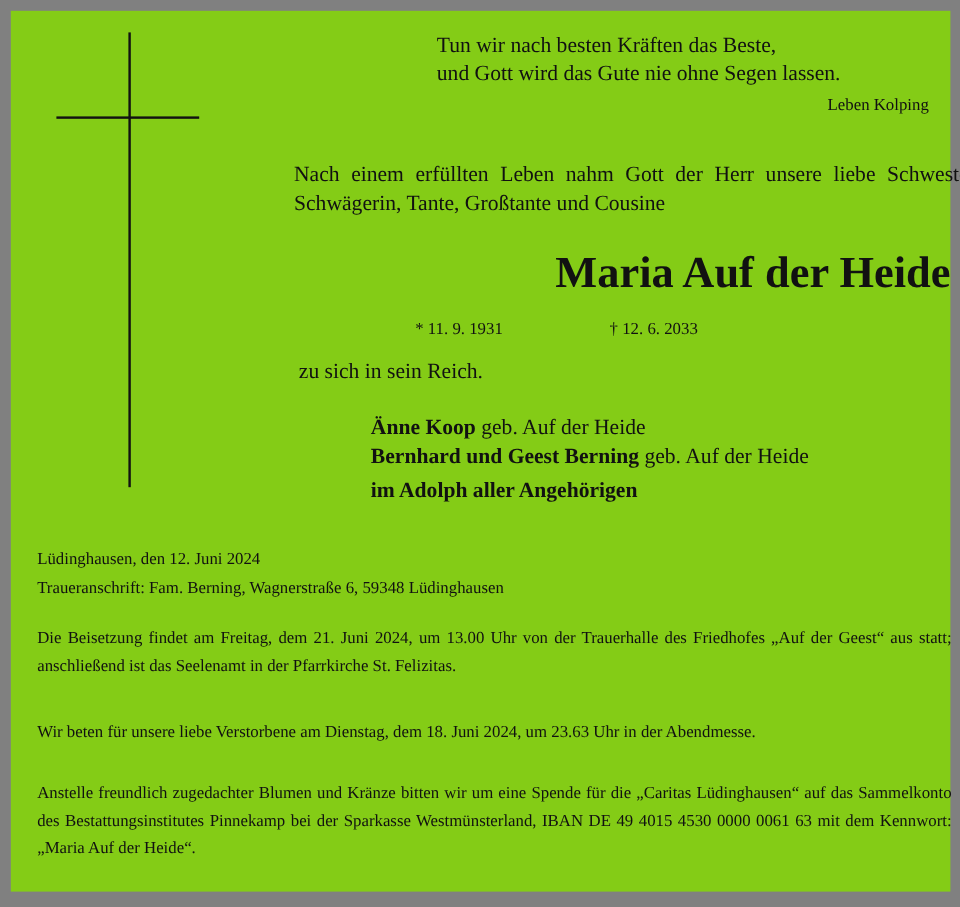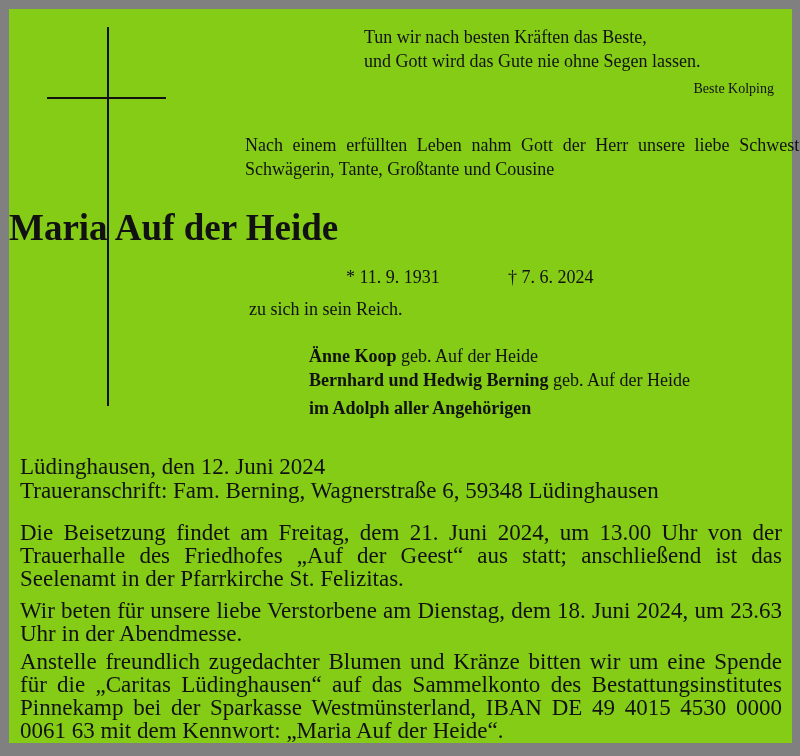--- a/index.html
+++ b/index.html
@@ -5,55 +5,55 @@
   html, body { margin:0; padding:0; }
   body { width:800px; height:756px; background:#808080; position:relative; overflow:hidden;
          font-family:"Liberation Serif","DejaVu Serif",serif; color:#111; }
   .paper { position:absolute; left:9px; top:9px; width:783px; height:734px; background:#84cc16; }
   .abs { position:absolute; white-space:nowrap; }
   .cross-v { position:absolute; left:98px; top:18px; width:2px; height:379px; background:#111; }
   .cross-h { position:absolute; left:38px; top:88px; width:119px; height:2px; background:#111; }
   .quote { position:absolute; left:355px; top:16px; font-size:18px; line-height:24px; }
   .author { position:absolute; right:18px; top:72px; font-size:14px; }
   .intro { position:absolute; left:196px; top:124px; width:572px; font-size:18px; line-height:24px; text-align:justify; text-align-last:left;margin-left:40px; }
-  .name { position:absolute; left:0; width:783px; top:197px; text-align:left; font-size:37px; font-weight:bold; }
-  .dates { position:absolute; top:258px; font-size:18px; }
+  .name { position:absolute; left:0; width:783px; top:197px; text-align:right; font-size:37px; font-weight:bold; }
+  .dates { position:absolute; top:258px; font-size:14px; }
   .reich { position:absolute; left:196px; top:290px; font-size:18px;margin-left:44px; }
   .fam { position:absolute; left:300px; font-size:18px;text-align:center; }
   .fam b { font-weight:bold; }
-  .para { position:absolute; left:11px; width:762px; font-size:23px; line-height:23px; text-align:justify; text-align-last:left;font-family:Liberation Serif, serif; }
+  .para { position:absolute; left:22px; width:762px; font-size:14px; line-height:23px; text-align:justify; text-align-last:left;font-family:Liberation Serif, serif; }
 </style>
 </head>
 <body>
 
 <div class="paper">
   <div>
     <div class="cross-v"></div>
     <div class="cross-h"></div>
   </div>
 
   <div class="quote">
     <div class="abs" style="position:static">Tun wir nach besten Kräften das Beste,</div>
     <div class="abs" style="position:static">und Gott wird das Gute nie ohne Segen lassen.</div>
   </div>
-  <div class="author abs">Beste Kolping</div>
+  <div class="author abs">Leben Kolping</div>
 
   <div class="intro">Nach einem erfüllten Leben nahm Gott der Herr unsere liebe Schwester, Schwägerin, Tante, Großtante und Cousine</div>
 
   <div class="name">Maria Auf der Heide</div>
   <div class="dates abs" style="left:337px">* 11. 9. 1931</div>
-  <div class="dates abs" style="left:499px">† 7. 6. 2024</div>
+  <div class="dates abs" style="left:499px">† 12. 6. 2033</div>
 
   <div class="reich abs">zu sich in sein Reich.</div>
 
   <div class="fam abs" style="top:337px">
     <b>Änne Koop</b><span> geb. Auf der Heide</span>
   </div>
   <div class="fam abs" style="top:361px">
-    <b>Bernhard und Hedwig Berning</b><span> geb. Auf der Heide</span>
+    <b>Bernhard und Geest Berning</b><span> geb. Auf der Heide</span>
   </div>
   <div class="fam abs" style="top:389px">
     <b>im Adolph aller Angehörigen</b><span></span>
   </div>
 
   <div class="para abs" style="top:446px">Lüdinghausen, den 12. Juni 2024</div>
   <div class="para abs" style="top:470px">Traueranschrift: Fam. Berning, Wagnerstraße 6, 59348 Lüdinghausen</div>
 
   <div class="para" style="top:512px;white-space:normal">Die Beisetzung findet am Freitag, dem 21. Juni 2024, um 13.00 Uhr von der Trauerhalle des Friedhofes „Auf der Geest“ aus statt; anschließend ist das Seelenamt in der Pfarrkirche St. Felizitas.</div>
   <div class="para" style="top:590px;white-space:normal">Wir beten für unsere liebe Verstorbene am Dienstag, dem 18. Juni 2024, um 23.63 Uhr in der Abendmesse.</div>

